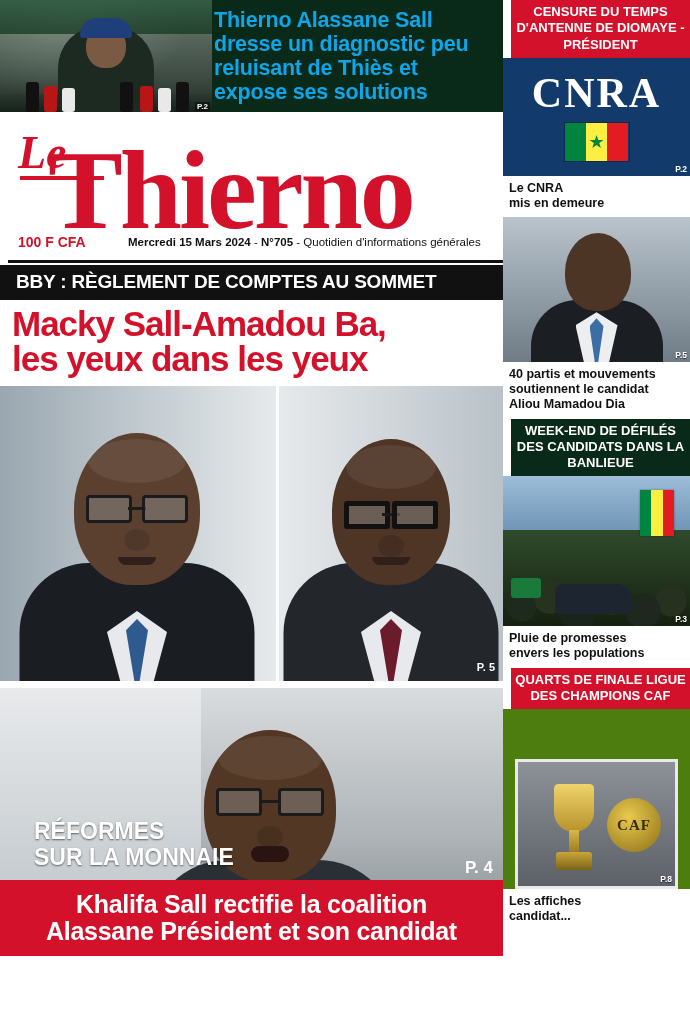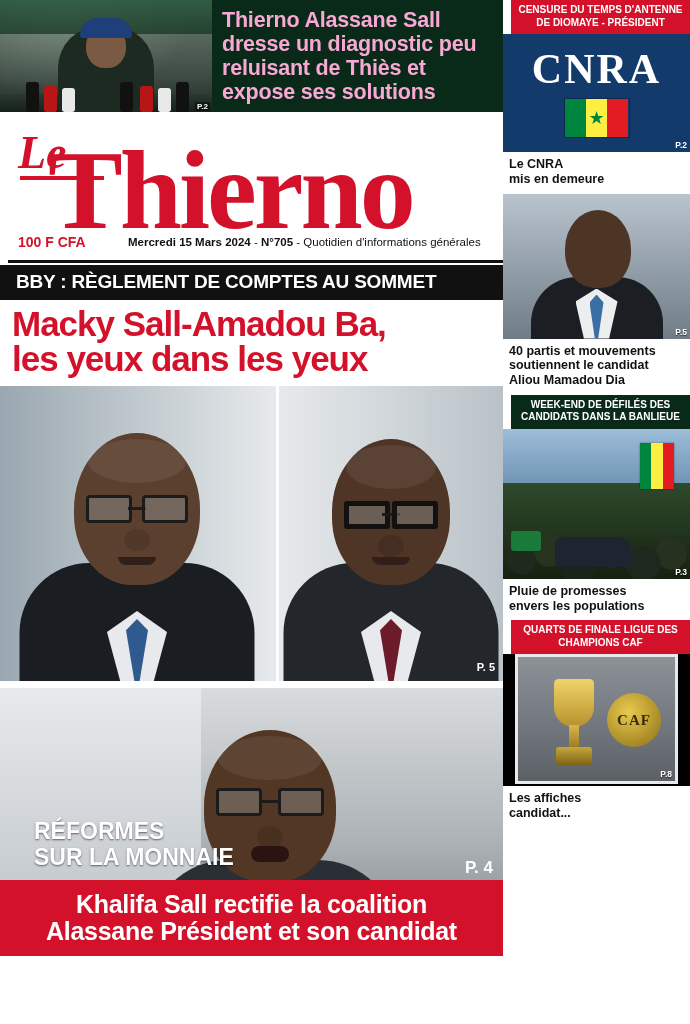--- a/index.html
+++ b/index.html
@@ -54,22 +54,22 @@
   .bp-table {
     position:absolute; left:0; bottom:0; width:100%; height:18px;
     background: linear-gradient(180deg,#2b3a30,#15201a);
   }
   .photo-page-tag {
     position:absolute; right:2px; bottom:1px;
     font-size:8px; font-weight:bold; color:#fff;
     background:rgba(0,0,0,.45); padding:0 2px; border-radius:1px;
   }
   .banner-text {
-    flex: 1; padding: 6px 8px 6px 10px;
-    color: #f9a8d4; display: flex; align-items: center; justify-content: flex-end;
+    flex: 1; padding: 6px 8px 6px 2px;
+    color: #0ea5e9; display: flex; align-items: center; justify-content: flex-end;
   }
   .banner-text h2 {
     font-size: 21.5px; line-height: 1.12; font-weight: bold;
     letter-spacing: -0.2px;
   }
 
   
   .masthead {
     position: absolute; left: 8px; top: 112px; width: 503px; height: 174px;
     background: #fff; border-bottom: none; padding-left: 32px;
@@ -233,21 +233,21 @@
   }
   .bottom-red h3 { font-size: 25px; font-weight:bold; line-height:1.08; letter-spacing:-0.3px; }
 
   
   .right-col {
     position: absolute; left: 503px; top: 0; width: 187px; height: 1024px;
     background: #fff;
   }
   .side-kicker {
     background:#0a2a19; color:#fff; text-align:center;
-    font-size: 10px; font-weight: bold; line-height: 1.25; padding: 4px 4px 5px; margin-left: 8px;
+    font-size: 13px; font-weight: bold; line-height: 1.25; padding: 4px 4px 5px; margin-left: 8px;
   }
   .side-kicker.red { background:#d4112a; }
   .side-kicker.green { background:#0a2a19; }
   .side-caption {
     font-size: 12.5px; font-weight: bold; line-height: 1.18; padding: 5px 6px 7px;
     color:#111;
   }
   .side-img { position: relative; width: 187px; overflow: hidden; }
 
   
@@ -311,21 +311,21 @@
   .crowd-car {
     position:absolute; left: 52px; bottom: 12px; width: 76px; height: 30px;
     background:#1d2530; border-radius: 8px 14px 4px 4px;
   }
   .crowd-green {
     position:absolute; left: 8px; bottom: 28px; width: 30px; height: 20px;
     background:#1a7a3a; border-radius: 3px;
   }
 
   
-  .caf { height: 132px; background:#000000; display:flex; align-items:flex-start; justify-content:center; }
+  .caf { height: 180px; background:#4d7c0f; display:flex; align-items:flex-end; justify-content:center; }
   .caf-inner {
     width: 163px; height: 130px; background: linear-gradient(180deg,#8d9299,#5c6167);
     border: 3px solid #e9e9e9; position:relative; overflow:hidden;
   }
   .trophy {
     position:absolute; left: 34px; bottom: 16px; width: 44px; height: 86px;
   }
   .trophy-cup {
     position:absolute; top:0; left: 2px; width: 40px; height: 48px;
     background: linear-gradient(180deg,#f0d36b,#b7922c);

